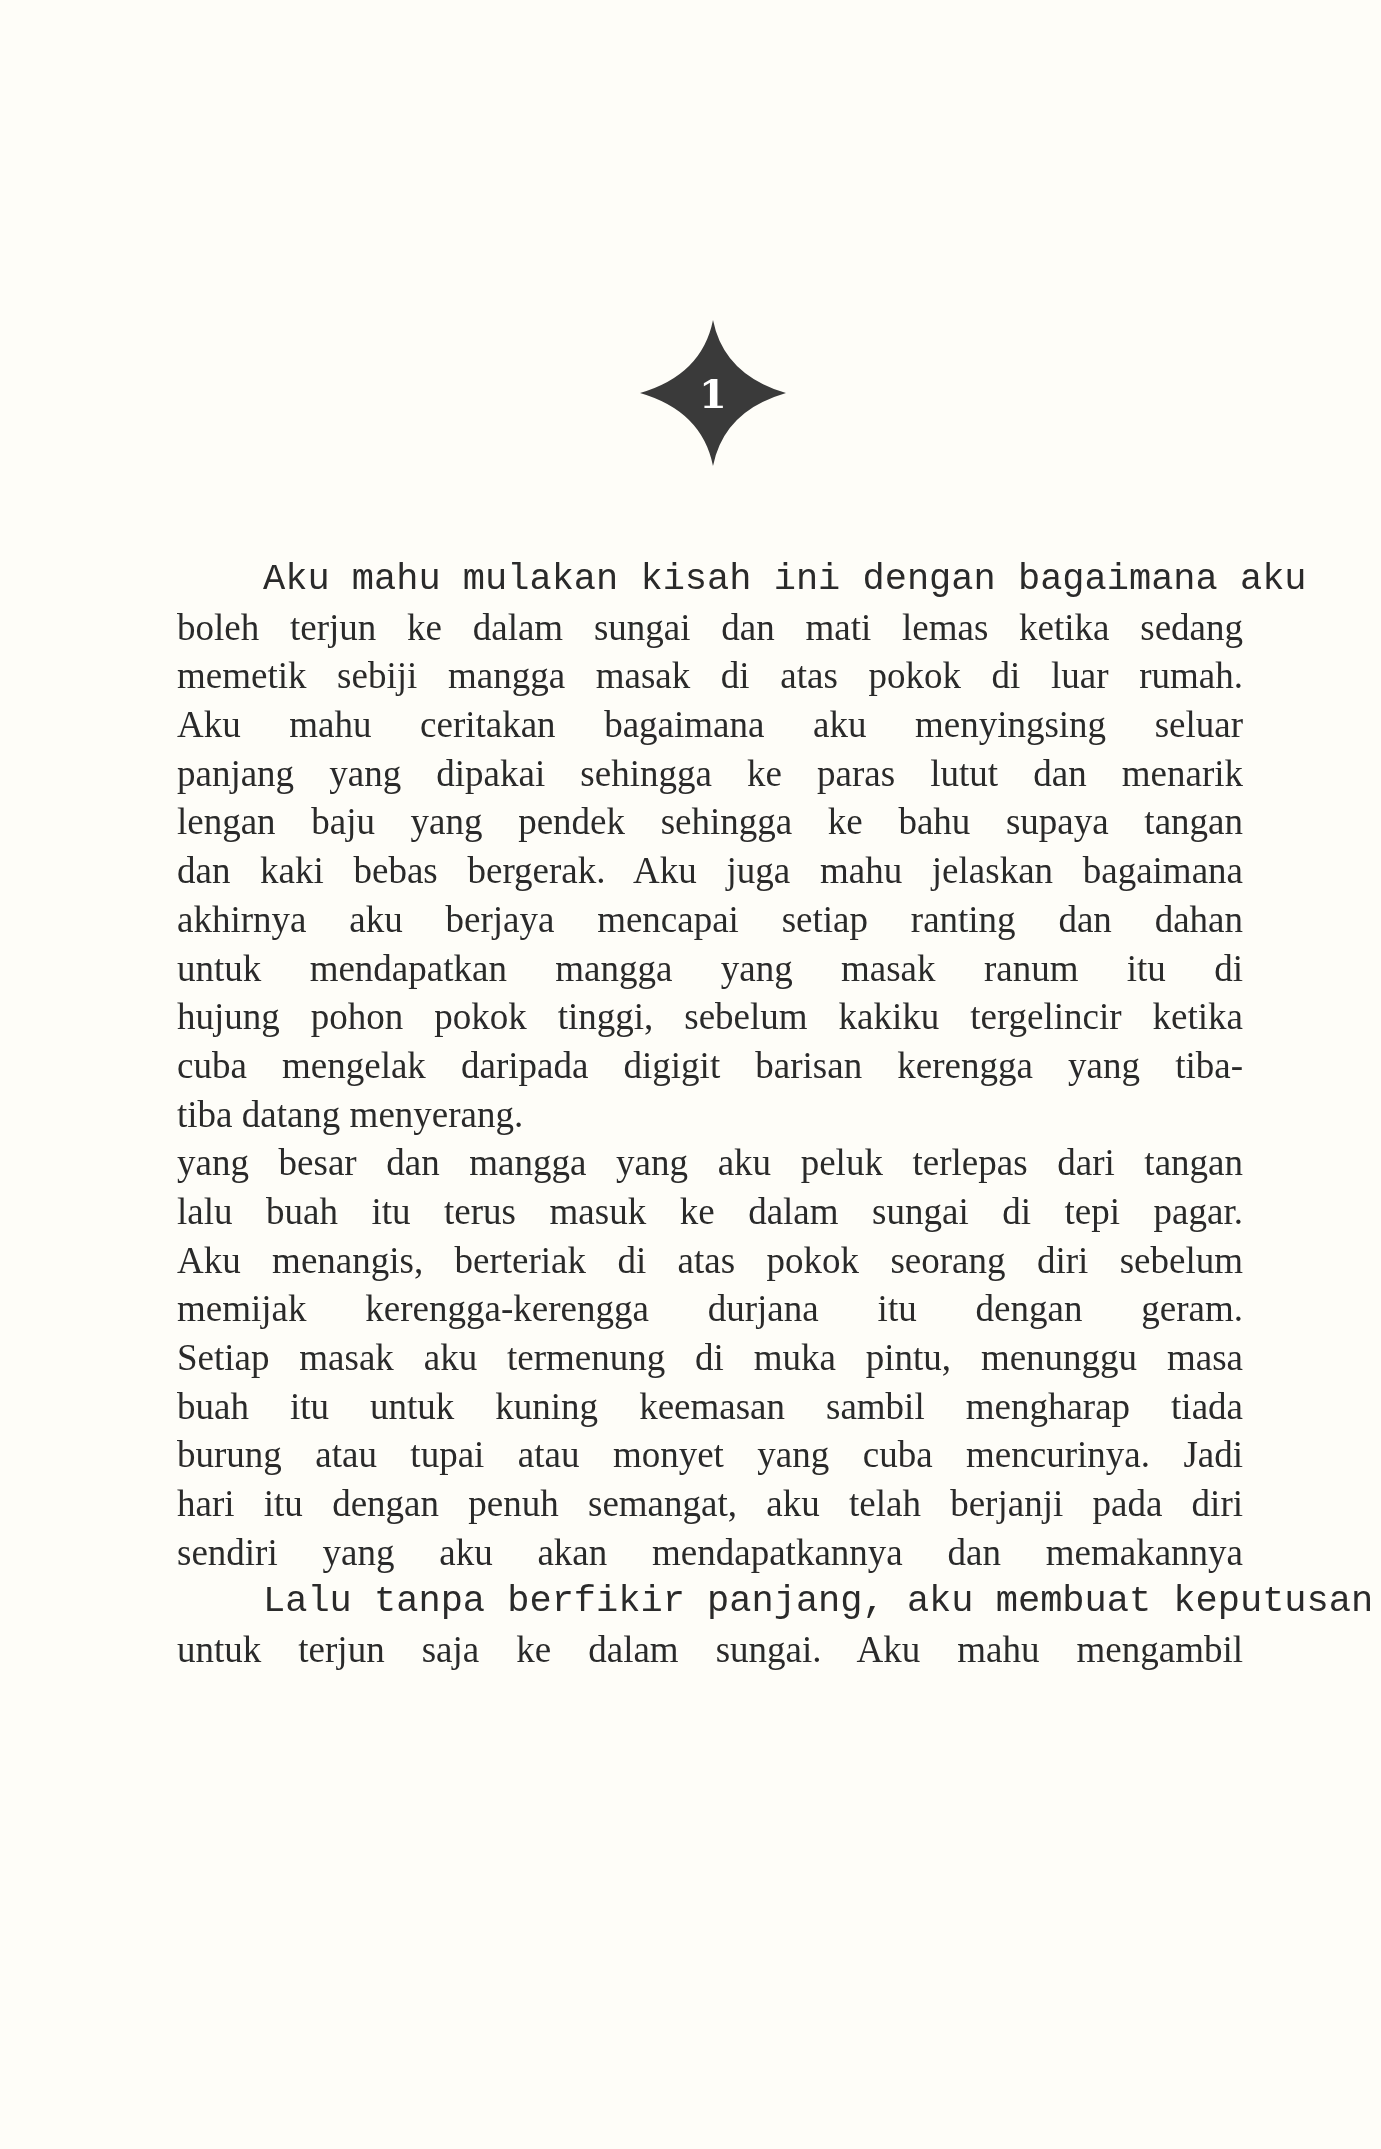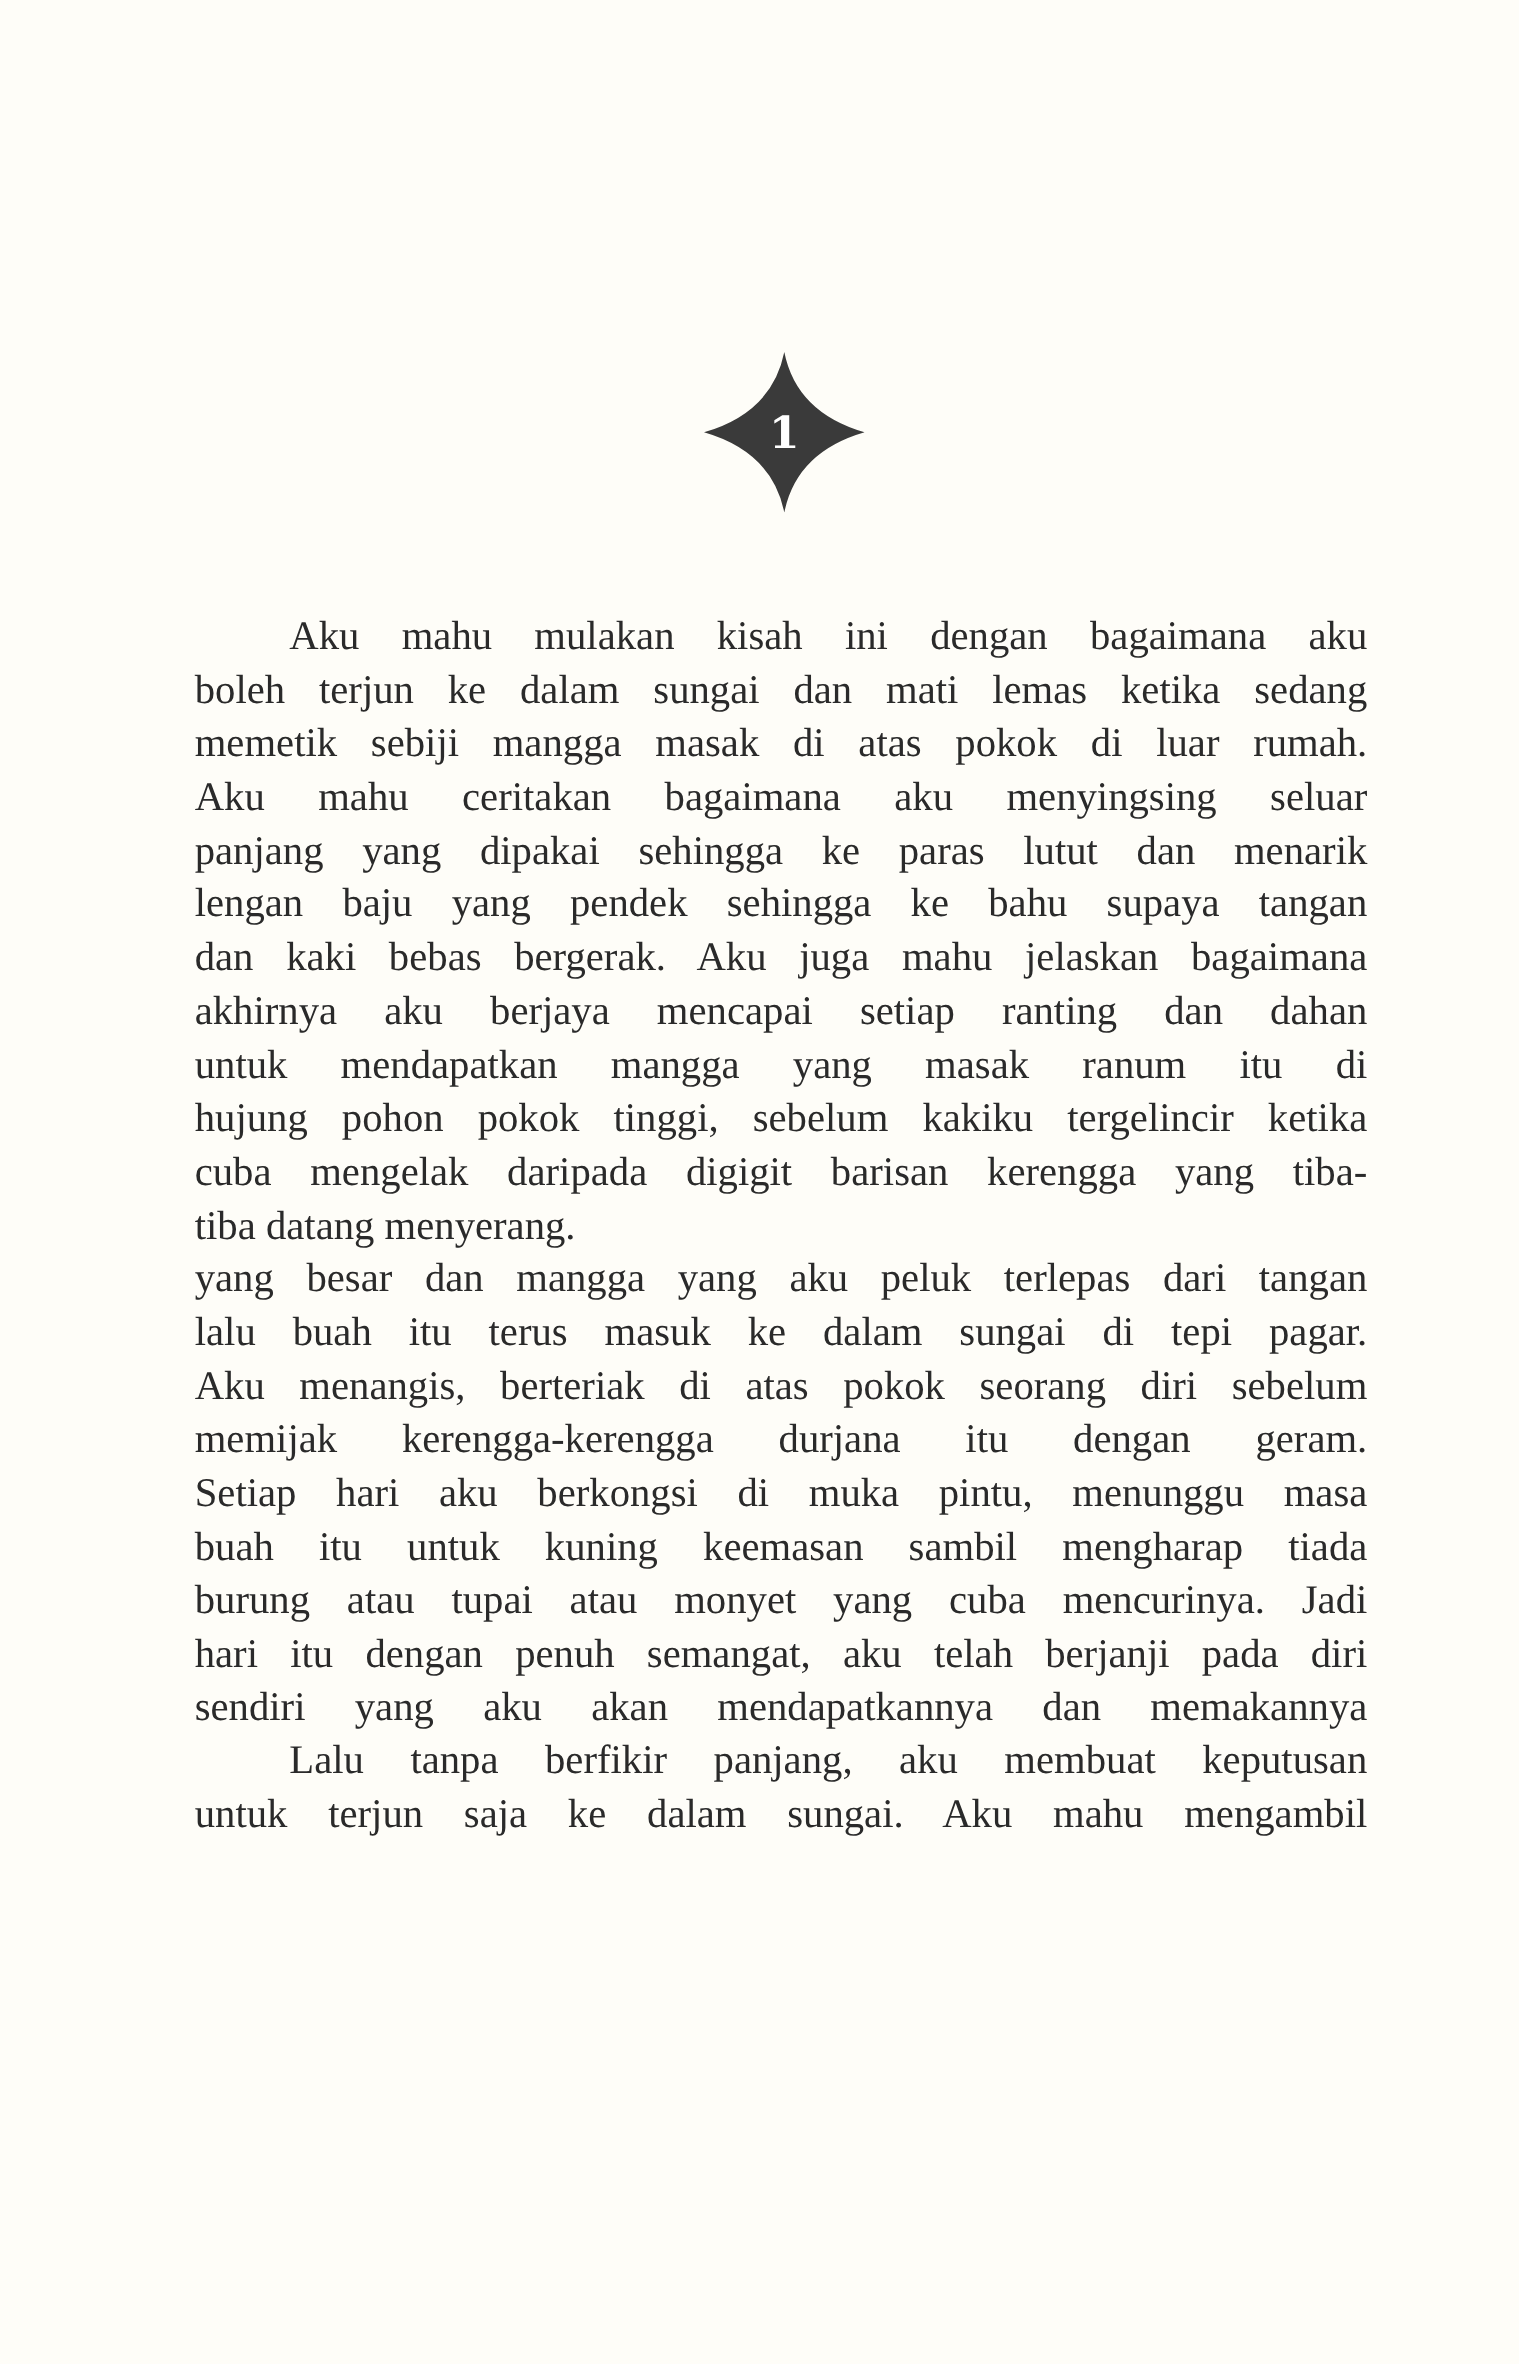--- a/index.html
+++ b/index.html
@@ -21,21 +21,21 @@
       font-family: "DejaVu Serif", serif;
     }
     .body-text {
       position: absolute; left: 177px; top: 555px; width: 1066px;
       font-size: 37px; line-height: 48.7px;
     }
     .line {
       display: block; white-space: nowrap; height: 48.7px;
       text-align: justify; text-align-last: justify;
     }
-    .line.indent { padding-left: 86px; }
+    .line.indent { padding-left: 86px; font-family: Liberation Mono, monospace; }
     .line.last { text-align-last: left; }
   </style>
 </head>
 <body>
 
 <div>
 
   <div class="chapter-mark">
     <svg width="146" height="146" viewBox="0 0 146 146">
       <path d="M73 0 Q 84 55 146 73 Q 84 91 73 146 Q 62 91 0 73 Q 62 55 73 0 Z" fill="#3a3a3a"></path>
@@ -58,21 +58,21 @@
       <span class="line">hujung pohon pokok tinggi, sebelum kakiku tergelincir ketika</span>
       <span class="line">cuba mengelak daripada digigit barisan kerengga yang tiba-</span>
       <span class="line last">tiba datang menyerang.</span>
     </div>
 
     <div>
       <span class="line">yang besar dan mangga yang aku peluk terlepas dari tangan</span>
       <span class="line">lalu buah itu terus masuk ke dalam sungai di tepi pagar.</span>
       <span class="line">Aku menangis, berteriak di atas pokok seorang diri sebelum</span>
       <span class="line">memijak kerengga-kerengga durjana itu dengan geram.</span>
-      <span class="line">Setiap hari aku berkongsi di muka pintu, menunggu masa</span>
+      <span class="line">Setiap masak aku termenung di muka pintu, menunggu masa</span>
       <span class="line">buah itu untuk kuning keemasan sambil mengharap tiada</span>
       <span class="line">burung atau tupai atau monyet yang cuba mencurinya. Jadi</span>
       <span class="line">hari itu dengan penuh semangat, aku telah berjanji pada diri</span>
       <span class="line">sendiri yang aku akan mendapatkannya dan memakannya</span>
     </div>
 
     <div>
       <span class="line indent">Lalu tanpa berfikir panjang, aku membuat keputusan</span>
       <span class="line">untuk terjun saja ke dalam sungai. Aku mahu mengambil</span>
     </div>

